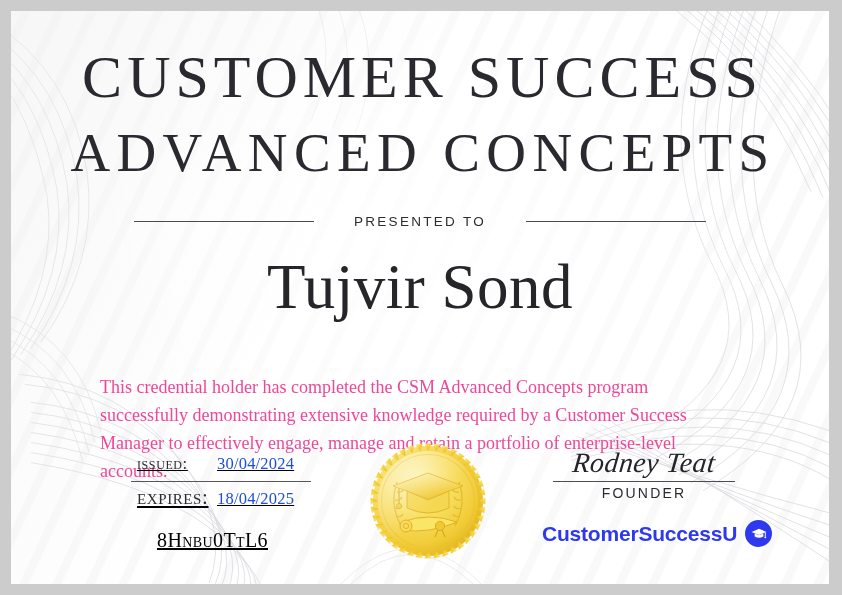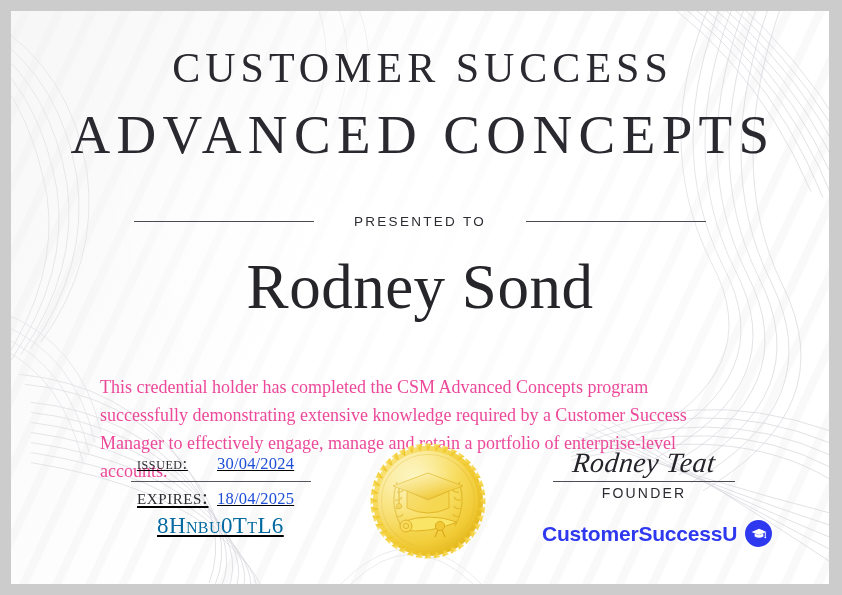--- a/index.html
+++ b/index.html
@@ -79,21 +79,21 @@
     color: #27262b;
   }
   .title-line {
     font-family: "Liberation Serif", serif;
     font-weight: 400;
     line-height: 1.0;
     white-space: nowrap;
     color: #2a2930;
   }
   .title-line-1 {
-    font-size: 42px;
+    font-size: 60px;
     letter-spacing: 5.0px;
     padding-left: 5px;
     font-family: Liberation Serif, serif;
   }
   .title-line-2 {
     font-size: 55px;
     letter-spacing: 6.4px;
     margin-top: 18px;
     padding-left: 6px;
   }
@@ -195,27 +195,27 @@
     color: #1d4ed8;
     letter-spacing: 0.2px;
   }
   .date-divider {
     height: 1px;
     background: #57565d;
     width: 180px;
     margin: 1px 0 3px 2px;
   }
   .cred-code {
-    margin-top: 2px;
+    margin-top: 18px;
     padding-left: 28px;
     font-family: "Liberation Serif", serif;
     font-variant: small-caps;
-    font-size: 23px;
+    font-size: 20px;
     letter-spacing: 0.4px;
-    color: #0369a1;
+    color: #000000;
   }
 
   
   .seal {
     position: absolute;
     left: 358px;
     top: 8px;
     width: 118px;
     height: 118px;
   }
@@ -377,21 +377,21 @@
         <div class="title-line title-line-1">CUSTOMER SUCCESS</div>
         <div class="title-line title-line-2">ADVANCED CONCEPTS</div>
       </div>
 
       <div class="presented-row">
         <div class="rule left"></div>
         <div class="presented-label">PRESENTED TO</div>
         <div class="rule right"></div>
       </div>
 
-      <div class="recipient">Rodney Sond</div>
+      <div class="recipient">Tujvir Sond</div>
 
       <div class="body-copy">This credential holder has completed the CSM Advanced Concepts program successfully demonstrating extensive knowledge required by a Customer Success Manager to effectively engage, manage and retain a portfolio of enterprise-level accounts.</div>
 
       <div class="footer">
 
         <div class="dates">
           <div class="date-row">
             <span class="date-label">Issued:</span>
             <span class="date-value">30/04/2024</span>
           </div>

